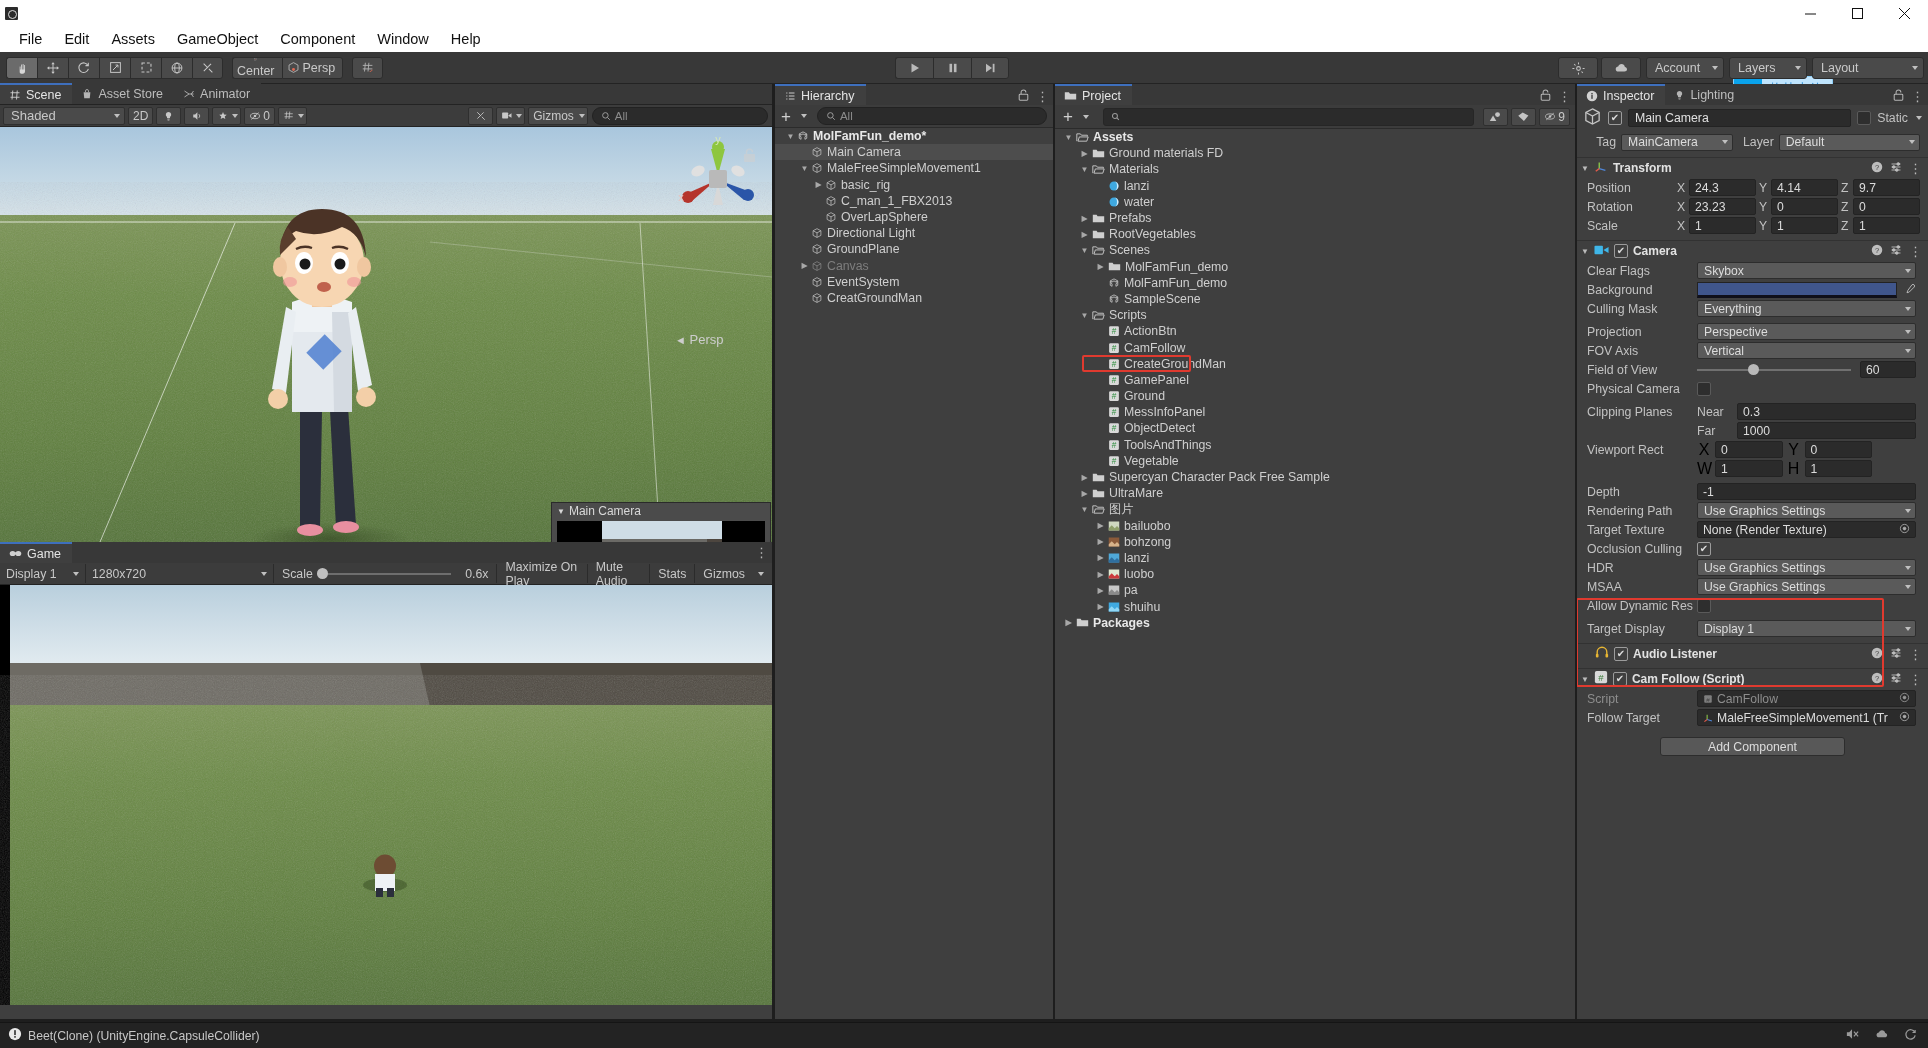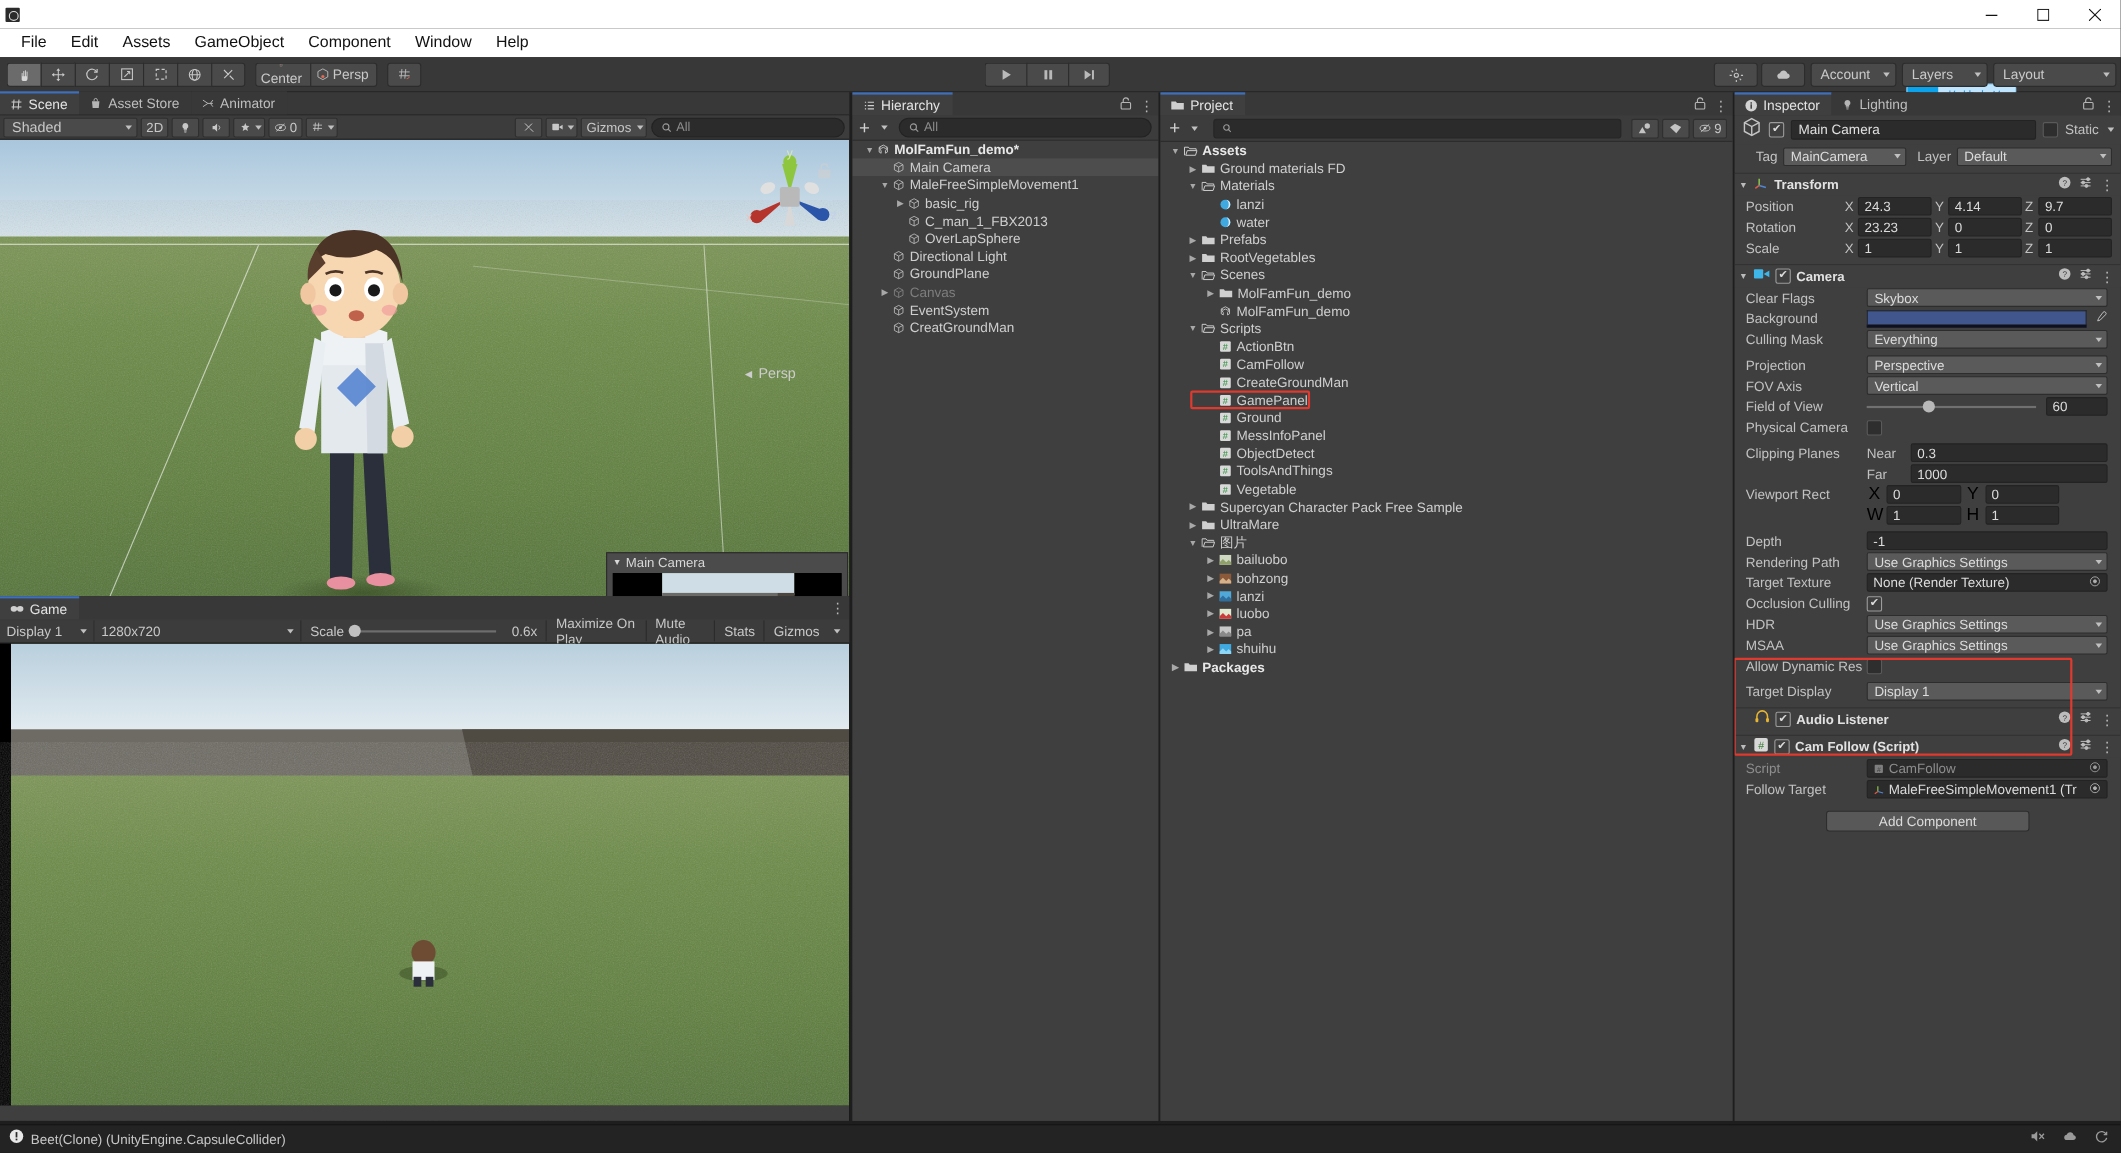--- a/index.html
+++ b/index.html
@@ -963,20 +963,31 @@
           <span style="display: flex; align-items: center; margin: 0px 4px 0px 2px;">
             <svg width="12" height="12" viewBox="0 0 16 16" fill="none" stroke="#c8c8c8" stroke-width="1.1">
               <path d="M8 2.5L13 5.2 10.6 6.6 8 5.2 5.4 6.6 3 5.2z"></path>
               <path d="M3 5.8v5.2L5.4 12.4V9.6z"></path>
               <path d="M13 5.8v5.2L10.6 12.4V9.6z"></path>
             </svg>
           </span>
           <span>MolFamFun_demo</span>
         </div>
         <div class="prow">
+          <span class="tri empty" style="margin-left: 36px;"></span>
+          <span style="display: flex; align-items: center; margin: 0px 4px 0px 2px;">
+            <svg width="12" height="12" viewBox="0 0 16 16" fill="none" stroke="#c8c8c8" stroke-width="1.1">
+              <path d="M8 2.5L13 5.2 10.6 6.6 8 5.2 5.4 6.6 3 5.2z"></path>
+              <path d="M3 5.8v5.2L5.4 12.4V9.6z"></path>
+              <path d="M13 5.8v5.2L10.6 12.4V9.6z"></path>
+            </svg>
+          </span>
+          <span>SampleScene</span>
+        </div>
+        <div class="prow">
           <span class="tri" style="margin-left: 20px;">▼</span>
           <span style="display: flex; align-items: center; margin: 0px 4px 0px 2px;">
             <svg width="13" height="11" viewBox="0 0 16 13" fill="none" stroke="#cfcfcf" stroke-width="1.1">
               <path d="M1 11V2h4.4l1.3 1.7H14v1.4"></path>
               <path d="M2.4 11l1.7-5.2H15L13.3 11z"></path>
             </svg>
           </span>
           <span>Scripts</span>
         </div>
         <div class="prow">

